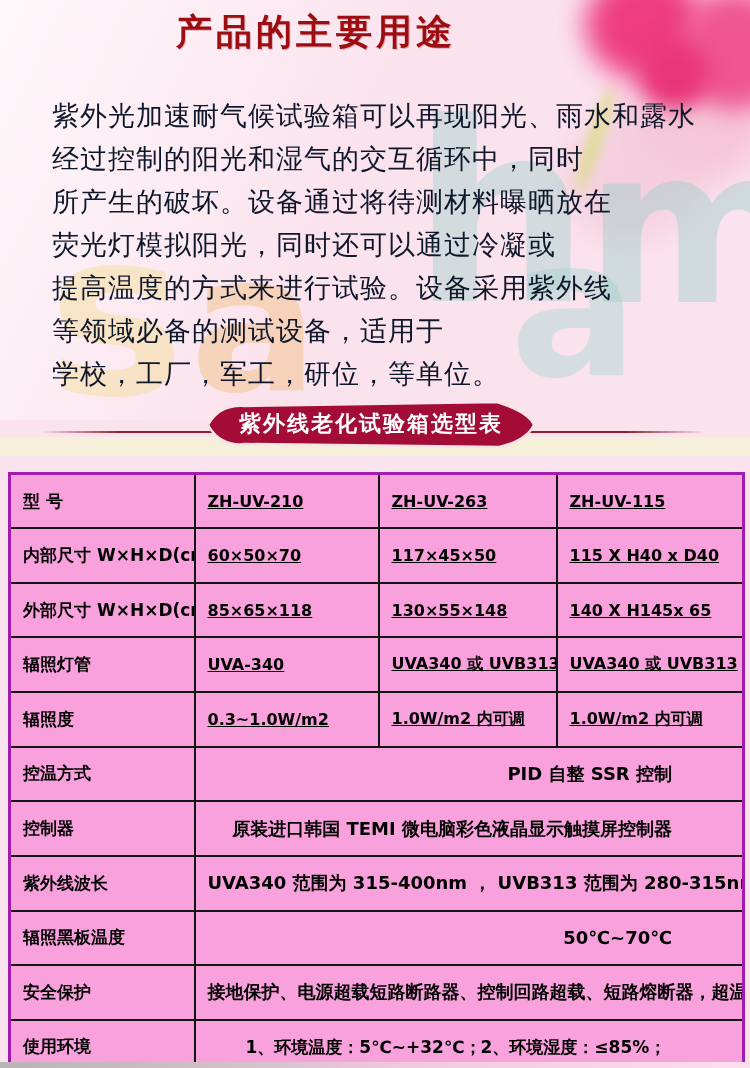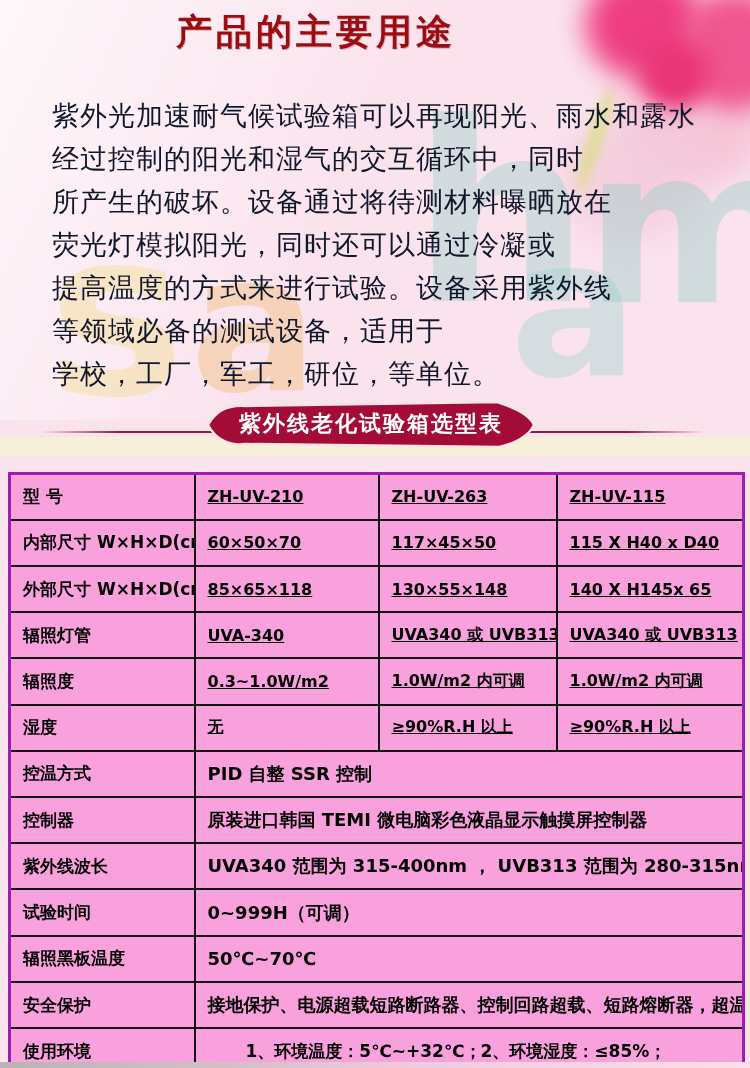--- a/index.html
+++ b/index.html
@@ -52,21 +52,21 @@
       text-align:center;color:#ffffff;font-size:22px;font-weight:bold;letter-spacing:2px;}
 
   
   table.spec{position:absolute;left:8px;top:472px;z-index:2;
       width:734px;height:604px;border-collapse:collapse;table-layout:fixed;
       border:3px solid #a21caf;background:#f9a1dc;}
   table.spec td{border:2px solid #141414;background:#f9a1dc;color:#000;
       font-weight:bold;font-size:17px;padding:2px 6px 2px 12px;vertical-align:middle;
       overflow:hidden;white-space:nowrap;}
   table.spec td.val{font-size:16px;text-decoration:underline;}
-  table.spec td.merged{text-align:left;padding-right:70px;font-size:18px;}
+  table.spec td.merged{text-align:right;padding-right:70px;font-size:18px;}
   table.spec tr{height:46px;}
   td.env{position:relative;text-align:left;padding:0;}
   td.env .p1{position:absolute;left:14px;top:50%;transform:translateY(-50%);margin-left:36px;}
   td.env .p2{position:absolute;left:285px;top:50%;transform:translateY(-50%);}
 
   
   .bottom-bar{position:absolute;left:0;top:1062px;width:750px;height:6px;z-index:3;
       background:linear-gradient(to right,#b9b4b6 0%,#d6c2cc 35%,#f0cade 55%,#fadfec 100%);}
 </style>
 </head>
@@ -143,40 +143,30 @@
     <td class="val">UVA340 或 UVB313</td>
     <td class="val">UVA340  或 UVB313</td>
   </tr>
   <tr>
     <td>辐照度</td>
     <td class="val">0.3~1.0W/m2</td>
     <td class="val">1.0W/m2 内可调</td>
     <td class="val">1.0W/m2 内可调</td>
   </tr>
   <tr>
-    <td>湿度</td>
-    <td class="val">无</td>
-    <td class="val">≥90%R.H 以上</td>
-    <td class="val">≥90%R.H 以上</td>
-  </tr>
-  <tr>
     <td>控温方式</td>
     <td class="merged" colspan="3">PID 自整 SSR 控制</td>
   </tr>
   <tr>
     <td>控制器</td>
     <td class="merged" colspan="3">原装进口韩国 TEMI 微电脑彩色液晶显示触摸屏控制器</td>
   </tr>
   <tr>
     <td>紫外线波长</td>
     <td class="merged" colspan="3">UVA340 范围为 315-400nm ， UVB313 范围为 280-315nm</td>
-  </tr>
-  <tr>
-    <td>试验时间</td>
-    <td class="merged" colspan="3">0~999H（可调）</td>
   </tr>
   <tr>
     <td>辐照黑板温度</td>
     <td class="merged" colspan="3">50℃~70℃</td>
   </tr>
   <tr>
     <td>安全保护</td>
     <td class="merged" colspan="3">接地保护、电源超载短路断路器、控制回路超载、短路熔断器，超温保护</td>
   </tr>
   <tr>

